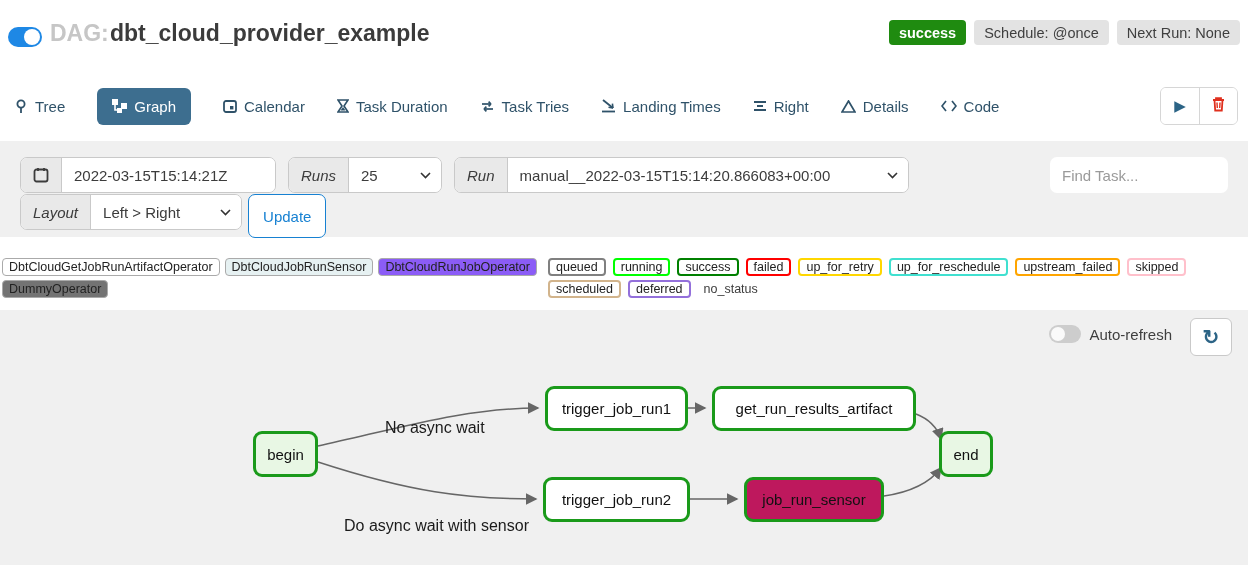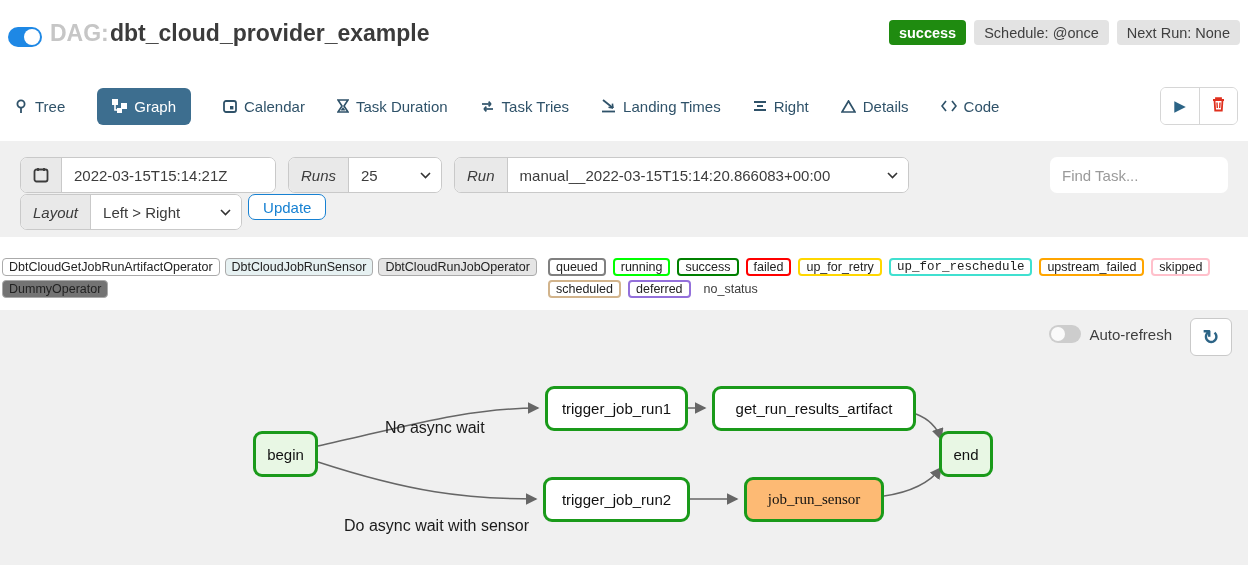--- a/index.html
+++ b/index.html
@@ -42,21 +42,21 @@
   .iaddon { display:flex; align-items:center; padding:0 12px; background:#e9e9e9;
     border-right:1px solid #c9c9c9; font-size:15px; color:#3c3c3c;font-style:italic; }
   input.fld { border:none; outline:none; font-size:15px; padding:0 12px;
     font-family:"Liberation Sans",sans-serif; color:#3c3c3c; background:#fff; }
   .selbox { display:flex; align-items:center; justify-content:space-between;
     padding:0 10px 0 12px; font-size:15px; cursor:pointer; background:#fff; }
   .chev { margin-left:10px; display:flex; }
   .find-task { position:absolute; right:20px; top:16px; width:178px; height:36px;
     border:1px solid #c9c9c9; border-radius:7px; }
   .find-task::placeholder { color:#9a9a9a; }
-  .update-btn { height:26px; margin-left:2px; padding:0 14px; background:#fff;
+  .update-btn { height:44px; margin-left:2px; padding:0 14px; background:#fff;
     border:1px solid #1781d2; color:#1781d2; border-radius:7px; font-size:15px;
     font-family:"Liberation Sans",sans-serif; cursor:pointer; }
 
   
   .legend { position:absolute; left:2px; top:258px; width:1244px; display:flex; }
   .op-legend { width:546px; display:flex; flex-wrap:wrap; gap:4px 5px; align-content:flex-start; }
   .st-legend { width:692px; display:flex; flex-wrap:wrap; gap:4px 7px; align-content:flex-start; }
   .chip { font-size:12.5px; padding:1px 6px; border:1px solid #aaa; border-radius:4px;
     background:#fff; white-space:nowrap; color:#222; }
   .pill { font-size:12.5px; padding:0px 6px; border:2px solid #888; border-radius:4px;
@@ -261,30 +261,30 @@
       </div>
     </div>
     <button class="update-btn">Update</button>
   </div>
 </div>
 
 <div class="legend">
   <div class="op-legend">
     <span class="chip" style="background-color: rgb(255, 255, 255);">DbtCloudGetJobRunArtifactOperator</span>
     <span class="chip" style="background-color: rgb(230, 241, 242);">DbtCloudJobRunSensor</span>
-    <span class="chip" style="background-color: #e5e5e5;">DbtCloudRunJobOperator</span>
+    <span class="chip" style="background-color: #8b5cf6;">DbtCloudRunJobOperator</span>
     <span class="chip" style="background-color: #737373;">DummyOperator</span>
   </div>
   <div class="st-legend">
     <span class="pill" style="border-color: gray;">queued</span>
     <span class="pill" style="border-color: lime;">running</span>
     <span class="pill" style="border-color: green;">success</span>
     <span class="pill" style="border-color: red;">failed</span>
     <span class="pill" style="border-color: gold;">up_for_retry</span>
-    <span class="pill" style="border-color: turquoise; font-family: Liberation Mono, monospace;">up_for_reschedule</span>
+    <span class="pill" style="border-color: turquoise;">up_for_reschedule</span>
     <span class="pill" style="border-color: orange;">upstream_failed</span>
     <span class="pill" style="border-color: pink;">skipped</span>
     <span class="pill" style="border-color: tan;">scheduled</span>
     <span class="pill" style="border-color: mediumpurple;">deferred</span>
     <span class="nostatus">no_status</span>
   </div>
 </div>
 
 <div class="graph-panel">
   <div class="autorefresh">
@@ -312,14 +312,14 @@
   </svg>
 
   <div class="edge-label el-1">No async wait</div>
   <div class="edge-label el-2">Do async wait with sensor</div>
 
   <div class="node n-begin" style="background-color: rgb(232, 247, 228);">begin</div>
   <div class="node n-tjr1" style="background-color: rgb(255, 255, 255);">trigger_job_run1</div>
   <div class="node n-grra" style="background-color: rgb(255, 255, 255);">get_run_results_artifact</div>
   <div class="node n-end" style="background-color: rgb(232, 247, 228);">end</div>
   <div class="node n-tjr2" style="background-color: rgb(255, 255, 255);">trigger_job_run2</div>
-  <div class="node n-jrs" style="background-color: #fdba74; font-family: Liberation Serif, serif;">job_run_sensor</div>
+  <div class="node n-jrs" style="background-color: #be185d;">job_run_sensor</div>
 </div>
 
 </body></html>

